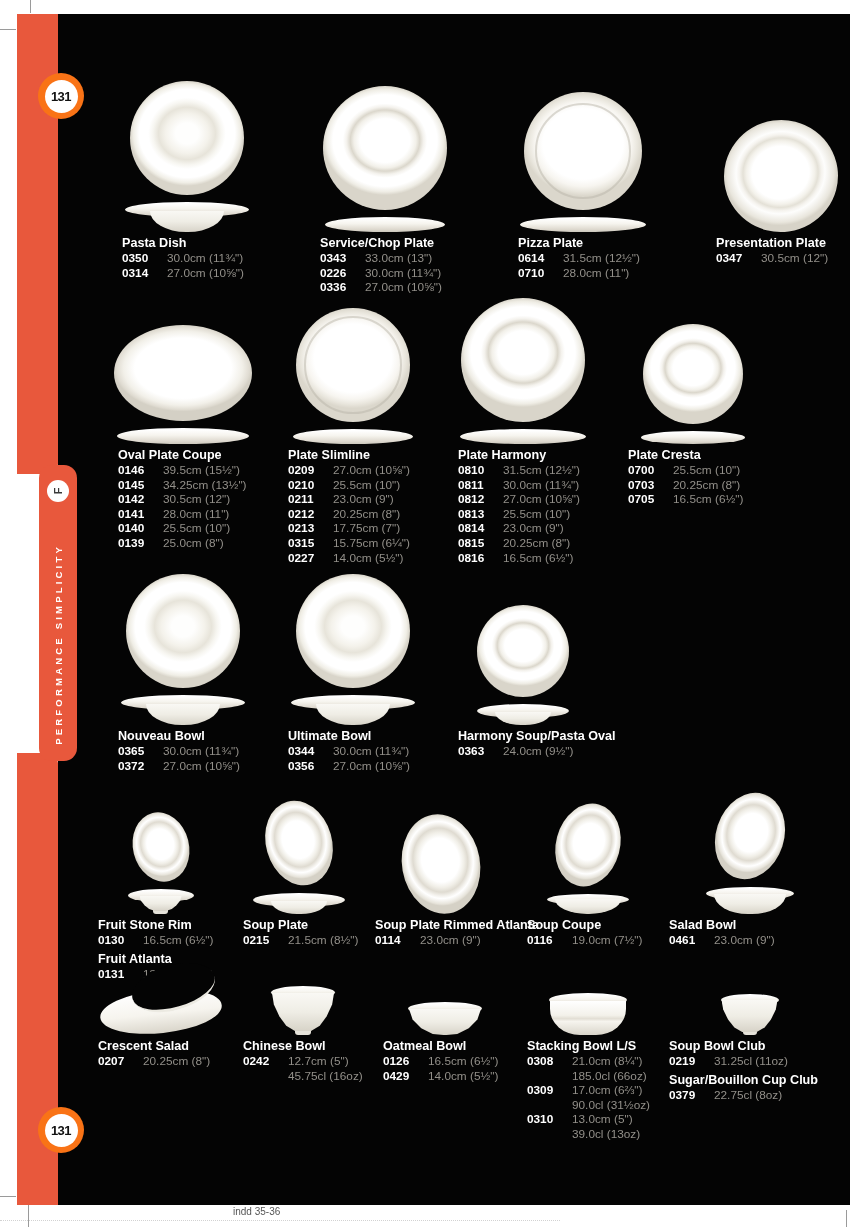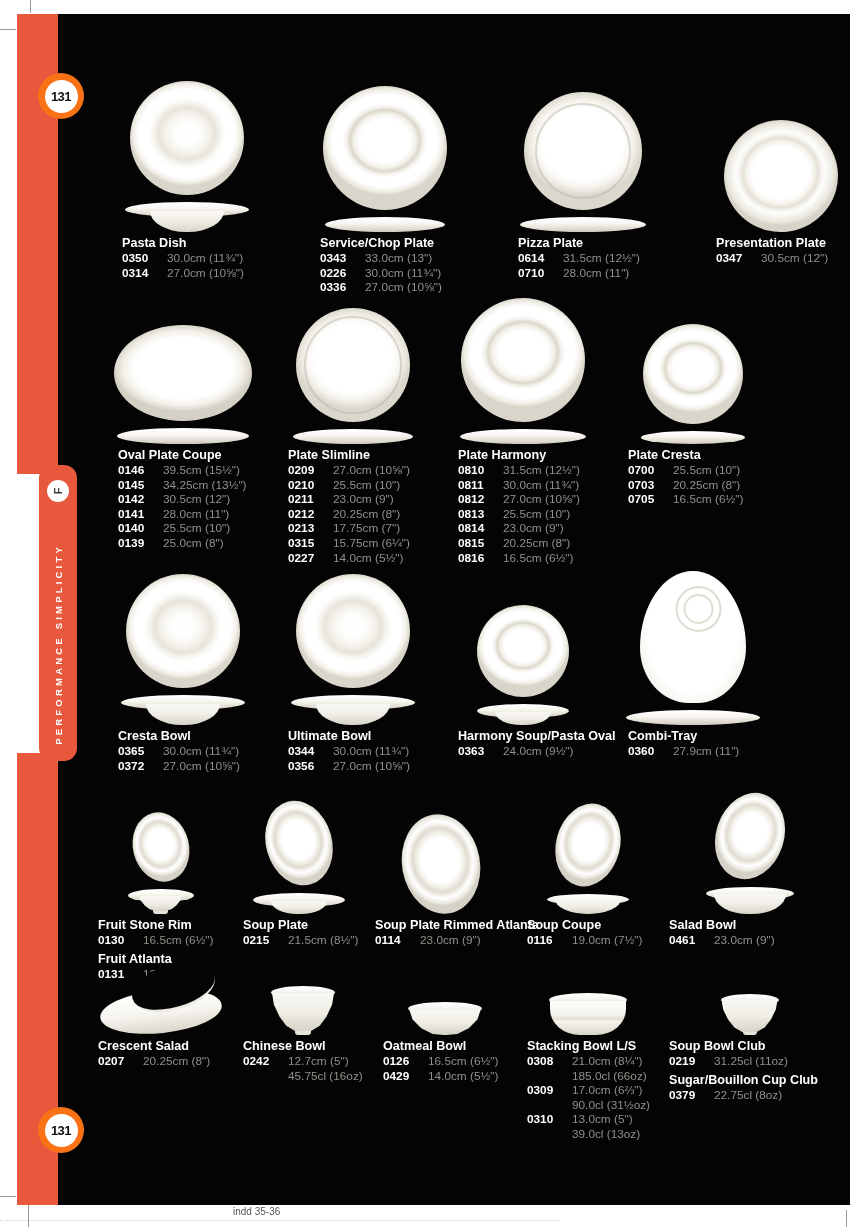--- a/index.html
+++ b/index.html
@@ -290,21 +290,21 @@
       </div>
       <div class="prod-row row-3">
         <div class="cell">
           <div class="img-area">
             <div class="shp c-deep" style="width:114px;height:114px"></div>
             <div class="sv" style="width:124px">
               <div class="sv-rim" style="width:124px;height:15px"></div>
               <div class="sv-body" style="width:74px;height:21px;border-radius:0 0 36px 36px/0 0 21px 21px"></div>
             </div>
           </div>
-          <div class="pname">Cresta Bowl</div>
+          <div class="pname">Nouveau Bowl</div>
           <div class="entry">
             <span class="code">0365</span>
             <span class="size">30.0cm (11¾")</span>
           </div>
           <div class="entry">
             <span class="code">0372</span>
             <span class="size">27.0cm (10⅝")</span>
           </div>
         </div>
         <div class="cell">
@@ -330,35 +330,20 @@
             <div class="shp c-wide" style="width:92px;height:92px"></div>
             <div class="sv" style="width:92px">
               <div class="sv-rim" style="width:92px;height:14px"></div>
               <div class="sv-body" style="width:56px;height:13px;border-radius:0 0 26px 26px/0 0 13px 13px"></div>
             </div>
           </div>
           <div class="pname">Harmony Soup/Pasta Oval</div>
           <div class="entry">
             <span class="code">0363</span>
             <span class="size">24.0cm (9½")</span>
-          </div>
-        </div>
-        <div class="cell">
-          <div class="img-area">
-            <div class="shp egg" style="width:106px;height:132px">
-              <div class="egg-ring"></div>
-            </div>
-            <div class="sv" style="width:134px">
-              <div class="sv-rim" style="width:134px;height:15px"></div>
-            </div>
-          </div>
-          <div class="pname">Combi-Tray</div>
-          <div class="entry">
-            <span class="code">0360</span>
-            <span class="size">27.9cm (11")</span>
           </div>
         </div>
       </div>
       <div class="prod-row row-4">
         <div class="cell">
           <div class="img-area">
             <div class="shp c-tilt" style="width:56px;height:70px;transform:rotate(-14deg)"></div>
             <div class="sv" style="width:66px">
               <div class="sv-rim" style="width:66px;height:13px"></div>
               <div class="sv-body taper" style="width:42px;height:15px"></div>

